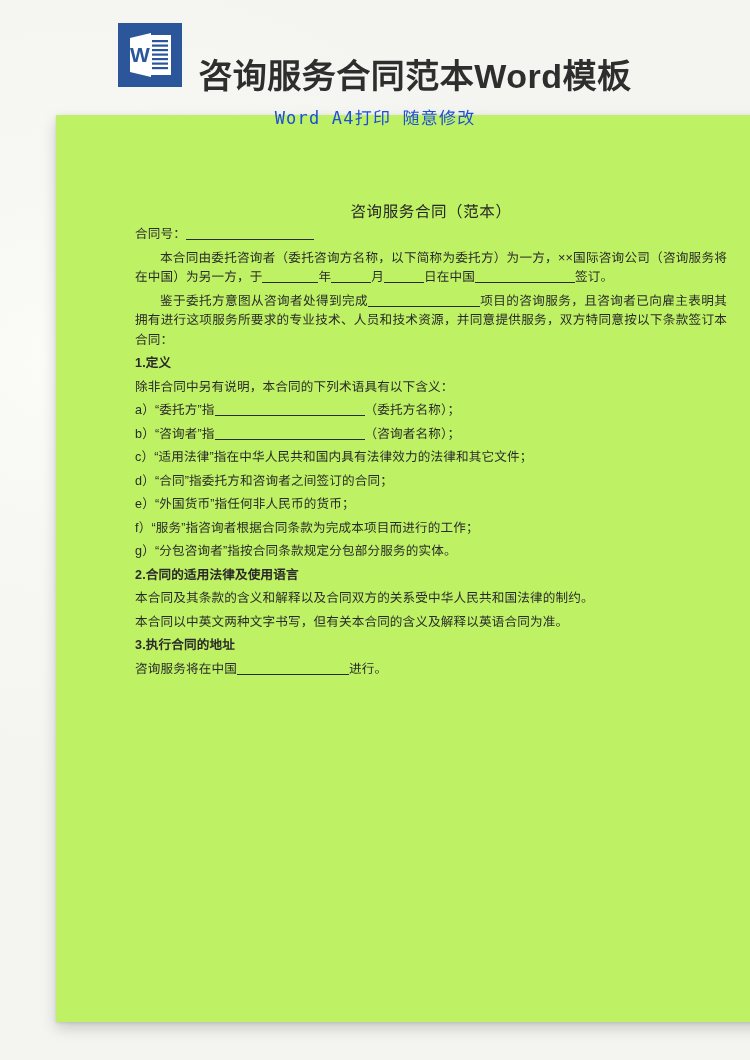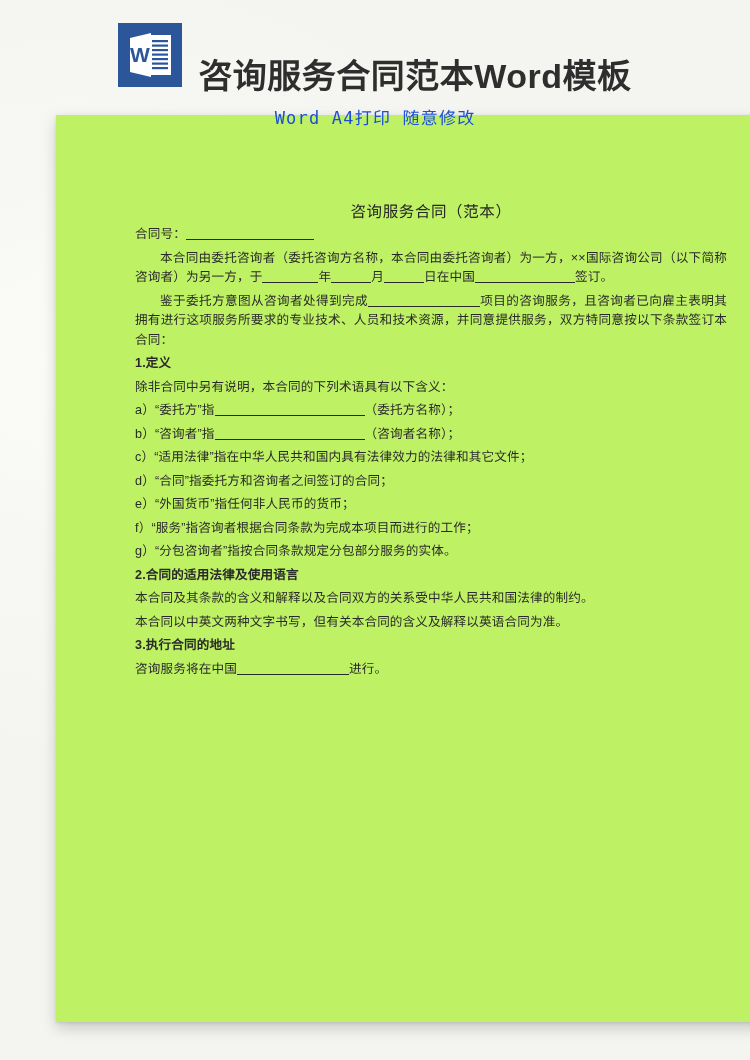--- a/index.html
+++ b/index.html
@@ -165,21 +165,21 @@
 <div class="sheet">
   <div class="doc-body">
 
     <div class="doc-title">咨询服务合同（范本）</div>
 
     <p class="para sp-contract-no">
       <span>合同号：</span><span class="blank bl-xl"></span>
     </p>
 
     <p class="para sp-b1">
-      <span>本合同由委托咨询者（委托咨询方名称，本合同由委托咨询者）为一方，××国际咨询公司（以下简称咨询者）为另一方，于</span><span class="blank bl-sm"></span><span>年</span><span class="blank bl-xs"></span><span>月</span><span class="blank bl-xs"></span><span>日在中国</span><span class="blank bl-md"></span><span>签订。</span>
+      <span>本合同由委托咨询者（委托咨询方名称，以下简称为委托方）为一方，××国际咨询公司（咨询服务将在中国）为另一方，于</span><span class="blank bl-sm"></span><span>年</span><span class="blank bl-xs"></span><span>月</span><span class="blank bl-xs"></span><span>日在中国</span><span class="blank bl-md"></span><span>签订。</span>
     </p>
 
     <p class="para sp-b2">
       <span>鉴于委托方意图从咨询者处得到完成</span><span class="blank bl-lg"></span><span>项目的咨询服务，且咨询者已向雇主表明其拥有进行这项服务所要求的专业技术、人员和技术资源，并同意提供服务，双方特同意按以下条款签订本合同：</span>
     </p>
 
     <p class="para sp-head">
       <span>1.</span><span>定义</span>
     </p>
 

